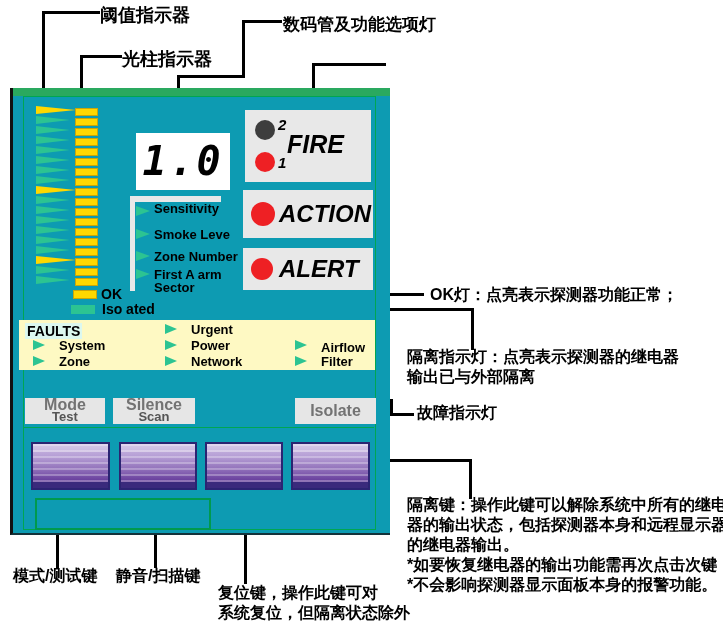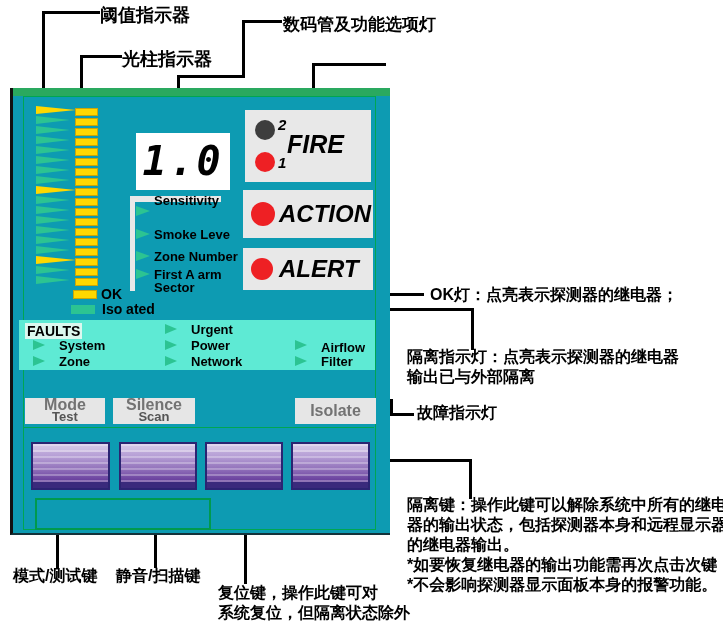--- a/index.html
+++ b/index.html
@@ -33,21 +33,21 @@
             border-bottom:5px solid transparent;border-left:14px solid #2cc492;}
   .func-txt{position:absolute;left:141px;font-size:13px;font-weight:bold;color:#000;line-height:13px;white-space:nowrap;}
   .gbox{position:absolute;background:#e8e8e8;}
   .fire-box{left:232px;top:22px;width:126px;height:72px;}
   .action-box{left:230px;top:102px;width:130px;height:48px;}
   .alert-box{left:230px;top:160px;width:130px;height:42px;}
   .led{position:absolute;border-radius:50%;}
   .led.dark{background:#3d3d3d;} .led.red{background:#ee2024;}
   .big-lbl{position:absolute;font-weight:bold;font-style:italic;color:#000;white-space:nowrap;}
   .led-num{position:absolute;font-weight:bold;font-style:italic;color:#000;font-size:15px;}
-  .faults-box{position:absolute;left:6px;top:232px;width:356px;height:50px;background:#5eead4;}
+  .faults-box{position:absolute;left:6px;top:232px;width:356px;height:50px;background:#fef9c3;}
   .faults-title{position:absolute;left:6px;top:3px;font-size:14px;font-weight:bold;color:#000;
                 background:#dcf8ef;padding:0 2px;}
   .fault-tri{position:absolute;width:0;height:0;border-top:5px solid transparent;
              border-bottom:5px solid transparent;border-left:12px solid #2cc492;}
   .fault-txt{position:absolute;font-size:13px;font-weight:bold;color:#000;white-space:nowrap;}
   .green-hline{position:absolute;left:10px;top:339px;width:351px;height:1px;background:#00a651;}
   .pbtn{position:absolute;top:310px;height:26px;background:#e6e6e6;display:flex;
         flex-direction:column;align-items:center;justify-content:center;cursor:pointer;}
   .pbtn .l1{font-size:16px;font-weight:bold;color:#737373;line-height:12px;}
   .pbtn .l2{font-size:13px;font-weight:bold;color:#555;line-height:12px;}
@@ -182,21 +182,21 @@
         <div class="fault-txt" style="left: 302px; top: 20px;">Airflow</div>
         <div class="fault-tri" style="left: 276px; top: 36px;"></div>
         <div class="fault-txt" style="left: 302px; top: 34px;">Filter</div>
       </div>
 
     <div class="green-hline"></div>
     <div id="btn-row"></div>
     <div id="key-row"></div>
     <div class="green-rect"></div>
   <div class="func-tri" style="left: 123px; top: 118px;"></div>
-      <div class="func-txt" style="top: 106px;">
+      <div class="func-txt" style="top: 114px;">
         <div>Sensitivity</div>
       </div>
       <div class="func-tri" style="left: 123px; top: 141px;"></div>
       <div class="func-txt" style="top: 140px;">
         <div>Smoke Leve</div>
       </div>
       <div class="func-tri" style="left: 123px; top: 163px;"></div>
       <div class="func-txt" style="top: 162px;">
         <div>Zone Number</div>
       </div>
@@ -215,21 +215,21 @@
       </div>
       <div class="pbtn" style="left: 282px; width: 81px;">
         <div class="l1">Isolate</div>
       </div>
       <div class="pkey" style="left: 18px; width: 79px;"></div>
       <div class="pkey" style="left: 106px; width: 78px;"></div>
       <div class="pkey" style="left: 192px; width: 78px;"></div>
       <div class="pkey" style="left: 278px; width: 79px;"></div>
     </div>
 
-  <div class="note fs16" style="left:430px;top:285px;">OK灯：点亮表示探测器的继电器；</div>
+  <div class="note fs16" style="left:430px;top:285px;">OK灯：点亮表示探测器功能正常；</div>
   <div class="note fs16" style="left:407px;top:347px;">
       <div>隔离指示灯：点亮表示探测器的继电器</div>
       <div>输出已与外部隔离</div>
     </div>
   <div class="note fs16" style="left:417px;top:403px;">故障指示灯</div>
   <div class="note fs16" style="left:13px;top:566px;">模式/测试键</div>
   <div class="note fs16" style="left:116px;top:566px;">静音/扫描键</div>
   <div class="note fs16" style="left:218px;top:583px;">
       <div>复位键，操作此键可对</div>
       <div>系统复位，但隔离状态除外</div>

